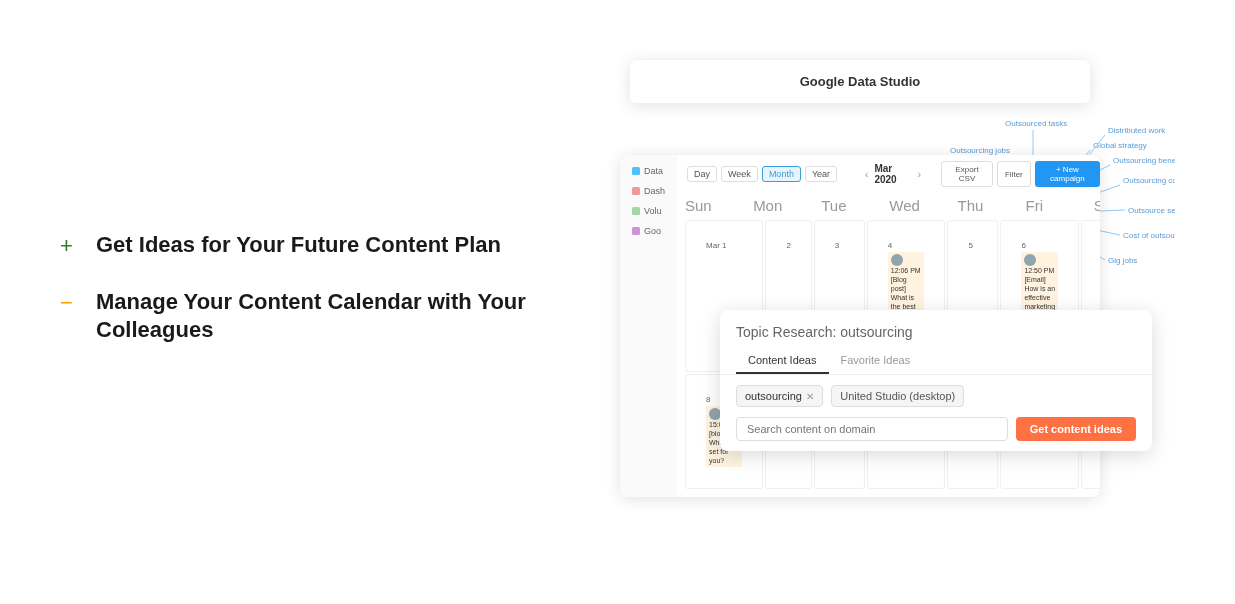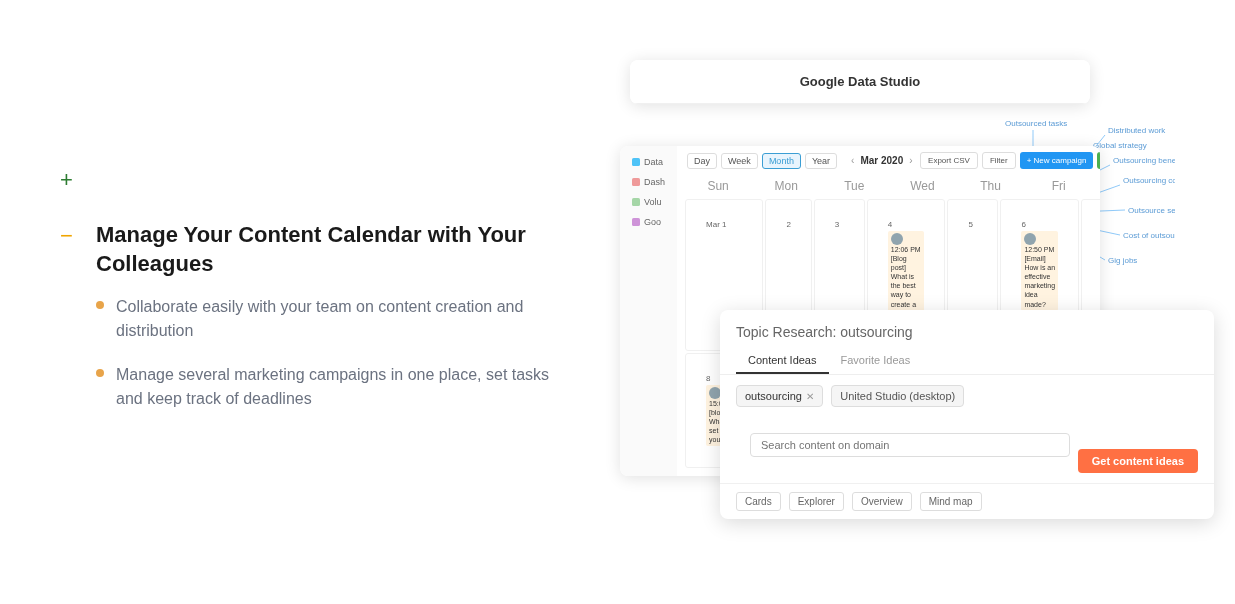--- a/index.html
+++ b/index.html
@@ -133,21 +133,21 @@
       font-weight: 600;
     }
     .ds-headlines span {
       color: #999;
       font-weight: 400;
     }
 
     
     .card-calendar {
       position: absolute;
-      top: 106px;
+      top: 115px;
       left: 0px;
       width: 480px;
       background: #fff;
       border-radius: 8px;
       box-shadow: 0 2px 16px rgba(0,0,0,0.12);
       overflow: hidden;
       z-index: 2;
     }
     .cal-sidebar-list {
       display: flex;
@@ -174,21 +174,21 @@
     .cal-main {
       display: flex;
     }
     .cal-grid-area {
       flex: 1;
     }
     .cal-nav {
       display: flex;
       align-items: center;
       padding: 6px 10px;
-      gap: 6px;
+      gap: 20px;
     }
     .cal-view-btns {
       display: flex;
       gap: 4px;
     }
     .cal-view-btn {
       font-size: 9px;
       padding: 2px 6px;
       border-radius: 3px;
       border: 1px solid #ddd;
@@ -247,23 +247,22 @@
       padding: 3px 7px;
       border-radius: 3px;
     }
     .cal-days-header {
       display: grid;
       grid-template-columns: repeat(7, 1fr);
       padding: 4px 8px;
       gap: 2px;
     }
     .cal-day-hdr {
-      font-size: 12px;
+      font-size: 15px;
       color: #999;
-      text-align: center;
     }
     .cal-cells {
       display: grid;
       grid-template-columns: repeat(7, 1fr);
       padding: 2px 8px 8px;
       gap: 2px;
     }
     .cal-cell {
       min-height: 55px;
       border: 1px solid #f0f0f0;
@@ -286,21 +285,21 @@
       line-height: 1.3;
     }
     .cal-event.orange { background: #fff3e0; }
     .cal-event.blue { background: #e3f2fd; }
 
     
     .card-topic {
       position: absolute;
       top: 270px;
       left: 100px;
-      width: 494px;
+      width: 432px;
       background: #fff;
       border-radius: 8px;
       box-shadow: 0 4px 20px rgba(0,0,0,0.15);
       overflow: hidden;
       z-index: 4;
     }
     .topic-header {
       padding: 14px 16px 8px;
       font-size: 14px;
       font-weight: 600;
@@ -362,32 +361,30 @@
       padding: 0 16px 10px;
       gap: 8px;
     }
     .topic-domain-input {
       flex: 1;
       border: 1px solid #ddd;
       border-radius: 4px;
       padding: 5px 10px;
       font-size: 11px;
       color: #999;
-      margin-left: 14px;
     }
     .topic-get-btn {
       background: #ff7043;
       color: #fff;
       border: none;
       border-radius: 4px;
       padding: 6px 14px;
       font-size: 11px;
       font-weight: 600;
       cursor: pointer;
-      margin-top: 32px;
     }
     .topic-footer-tabs {
       display: flex;
       align-items: center;
       padding: 8px 16px;
       gap: 8px;
       border-top: 1px solid #f0f0f0;
     }
     .topic-footer-tab {
       font-size: 10px;
@@ -425,37 +422,28 @@
 </head>
 <body>
 
 <div class="layout">
 
   <div class="left-panel">
 
     <div class="section-item">
       <div class="section-header">
         <span class="section-icon plus">+</span>
+        <span class="section-title">Get Ideas for Your Future Content Plan</span>
       </div>
     </div>
 
     <div class="section-item">
       <div class="section-header">
         <span class="section-icon minus">−</span>
         <span class="section-title">Manage Your Content Calendar with Your Colleagues</span>
-      </div>
-      <div class="bullets">
-        <div class="bullet-item">
-          <div class="bullet-dot"></div>
-          <span class="bullet-text">Collaborate easily with your team on content creation and distribution</span>
-        </div>
-        <div class="bullet-item">
-          <div class="bullet-dot"></div>
-          <span class="bullet-text">Manage several marketing campaigns in one place, set tasks and keep track of deadlines</span>
-        </div>
       </div>
     </div>
 
   </div>
 
   <div class="right-panel">
 
     <div class="card-datastudio">
       <div class="card-datastudio-header">
         <span class="ds-name">Google Data Studio</span>
@@ -585,26 +573,20 @@
         <div class="topic-chip">
           <span>outsourcing</span>
           <span class="topic-chip-x">✕</span>
         </div>
         <div class="topic-country">United Studio (desktop)</div>
       </div>
       <div class="topic-domain-row">
         <input class="topic-domain-input" type="text" placeholder="Search content on domain" style="">
         <button class="topic-get-btn">Get content ideas</button>
       </div>
-      <div class="topic-footer-tabs">
-        <div class="topic-footer-tab">Cards</div>
-        <div class="topic-footer-tab">Explorer</div>
-        <div class="topic-footer-tab">Overview</div>
-        <div class="topic-footer-tab">Mind map</div>
-      </div>
     </div>
 
     <div class="card-mindmap">
       <svg class="mindmap-svg" viewBox="0 0 280 280">
 
         <text x="140" y="144" text-anchor="middle" font-size="11" font-weight="600" fill="#333">outsourcing</text>
 
         <line x1="155" y1="135" x2="195" y2="80" stroke="#90caf9" stroke-width="1"></line>
         <text x="198" y="78" font-size="8" fill="#5b9bd5">Global strategy</text>
 

